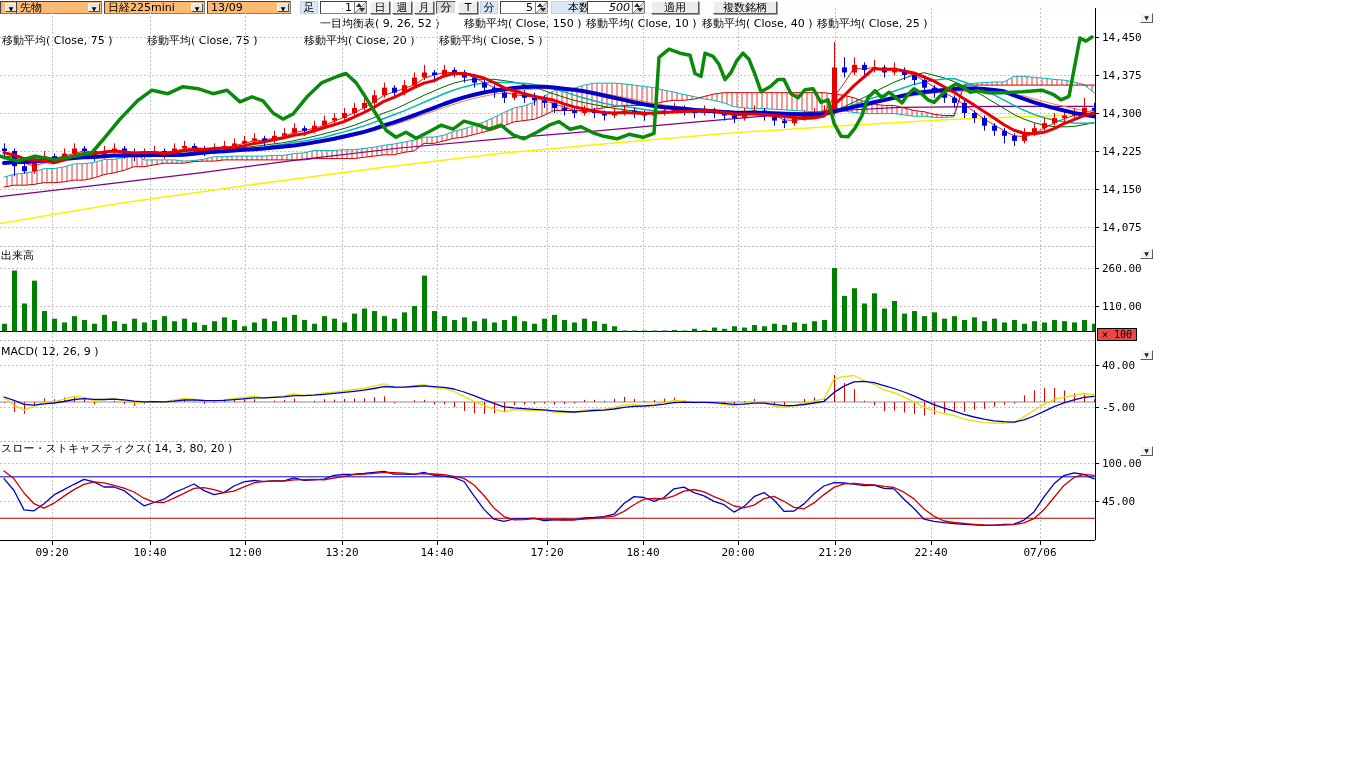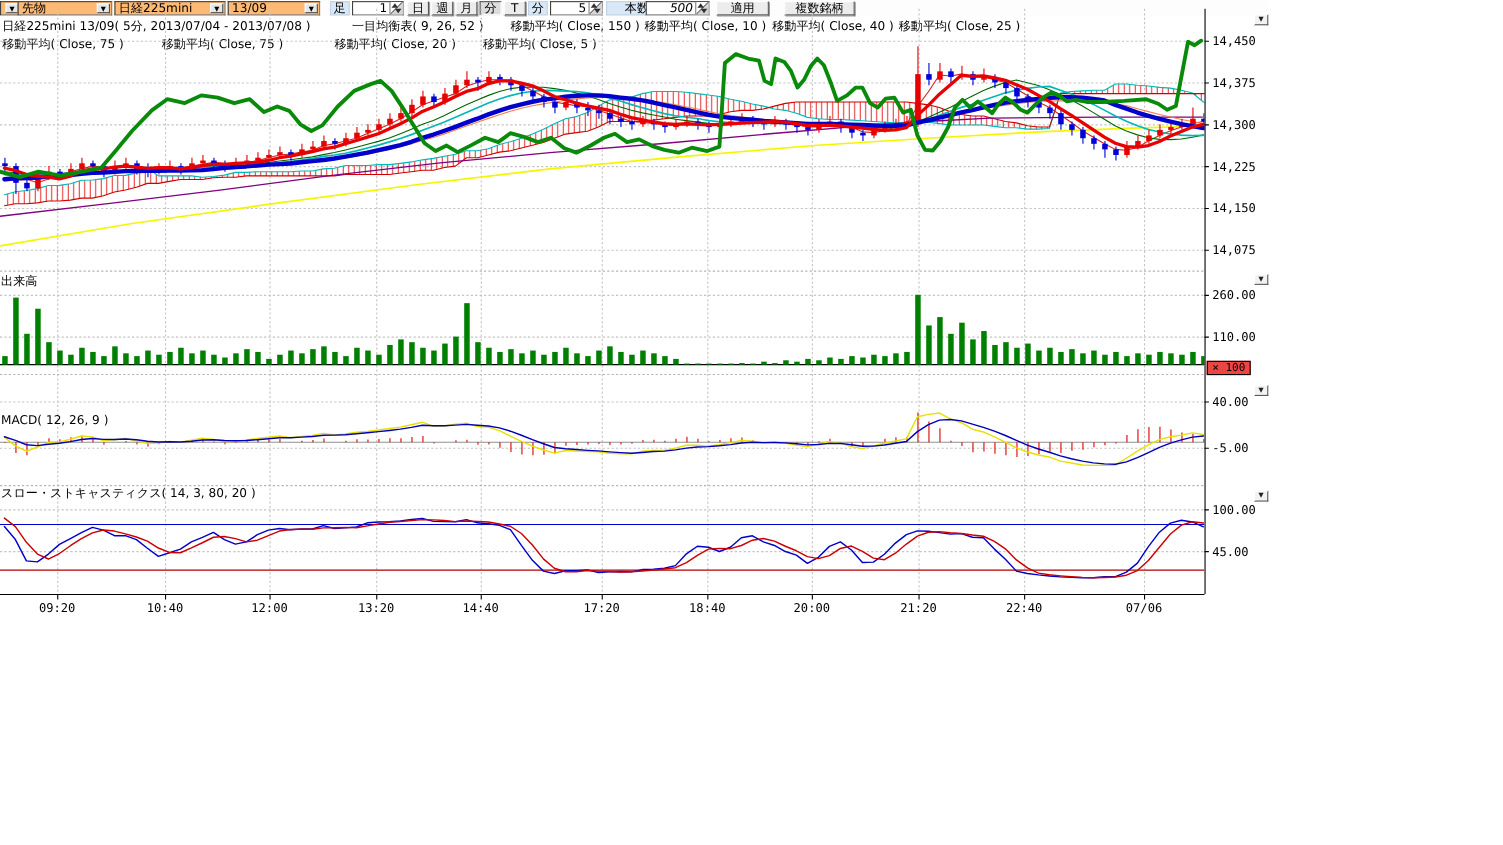--- a/index.html
+++ b/index.html
@@ -63,21 +63,20 @@
     <div class="tb tlabel" style="left:551px;width:56px;">本数</div>
     <div class="tb spinbox" style="left:587px;width:58px;font-style:italic;">
         <span class="val">500</span>
         <span class="spin"></span>
       </div>
     <div class="tb btn3d" style="left:651px;width:48px;">適用</div>
     <div class="tb btn3d" style="left:713px;width:64px;">複数銘柄</div>
   </div>
 
   <div class="legendrow" style="top:16px;" id="legend1">
-      <span style="left: 2px;">日経225mini 13/09( 5分, 2013/07/04 - 2013/07/08 )</span>
       <span style="left: 320px;">一目均衡表( 9, 26, 52 )</span>
       <span style="left: 464px;">移動平均( Close, 150 )</span>
       <span style="left: 586px;">移動平均( Close, 10 )</span>
       <span style="left: 702px;">移動平均( Close, 40 )</span>
       <span style="left: 817px;">移動平均( Close, 25 )</span>
     </div>
   <div class="legendrow" style="top:33px;" id="legend2">
       <span style="left: 2px;">移動平均( Close, 75 )</span>
       <span style="left: 147px;">移動平均( Close, 75 )</span>
       <span style="left: 304px;">移動平均( Close, 20 )</span>
@@ -637,20 +636,20 @@
         <line x1="0" y1="518.2727272727273" x2="1095" y2="518.2727272727273" stroke="#b00000"></line>
         <polyline points="4.0,478.7 14.0,490.5 24.0,509.9 34.0,510.8 44.0,503.7 54.0,494.9 64.0,489.6 74.0,484.3 84.0,479.4 94.0,481.9 104.0,487.0 114.0,487.0 124.0,490.6 134.0,498.4 144.0,505.8 154.0,502.5 164.0,499.2 174.0,492.6 184.0,488.5 194.0,484.0 204.0,490.6 214.0,494.7 224.0,492.6 234.0,486.0 244.0,481.9 254.0,480.5 264.0,481.6 274.0,480.9 284.0,480.9 294.0,477.8 304.0,480.4 314.0,479.9 324.0,479.1 334.0,475.3 344.0,474.5 354.0,474.2 364.0,473.5 374.0,472.3 384.0,471.3 394.0,474.0 404.0,474.2 414.0,474.3 424.0,472.4 434.0,475.3 444.0,476.1 454.0,477.6 464.0,481.5 474.0,495.8 484.0,509.4 494.0,519.2 504.0,521.3 514.0,518.9 524.0,518.9 534.0,518.1 544.0,520.5 554.0,519.9 564.0,519.5 574.0,519.9 584.0,517.8 594.0,517.4 604.0,516.6 614.0,514.2 624.0,503.5 634.0,496.6 644.0,497.5 654.0,501.4 664.0,497.5 674.0,488.8 684.0,487.1 694.0,492.6 704.0,495.9 714.0,501.4 724.0,504.7 734.0,512.1 744.0,506.6 754.0,496.7 764.0,492.6 774.0,500.0 784.0,511.3 794.0,511.0 804.0,503.9 814.0,493.7 824.0,486.0 834.0,482.6 844.0,483.0 854.0,484.2 864.0,485.6 874.0,485.1 884.0,488.4 894.0,488.9 904.0,499.2 914.0,508.5 924.0,519.2 934.0,521.3 944.0,522.6 954.0,523.6 964.0,524.4 974.0,524.9 984.0,525.3 994.0,525.3 1004.0,524.3 1014.0,524.2 1024.0,520.1 1034.0,511.9 1044.0,496.9 1054.0,483.8 1064.0,475.6 1074.0,472.9 1084.0,474.5 1094.0,478.9" fill="none" stroke="#0000cc" stroke-width="1.3" stroke-linejoin="round" stroke-linecap="round" clip-path="url(#cs)"></polyline>
         <polyline points="4.0,471.0 14.0,478.8 24.0,493.0 34.0,503.7 44.0,508.2 54.0,503.2 64.0,496.1 74.0,489.6 84.0,484.4 94.0,481.8 104.0,482.8 114.0,485.3 124.0,488.2 134.0,492.0 144.0,498.2 154.0,502.2 164.0,502.5 174.0,498.1 184.0,493.4 194.0,488.4 204.0,487.7 214.0,489.7 224.0,492.6 234.0,491.1 244.0,486.9 254.0,482.8 264.0,481.3 274.0,481.0 284.0,481.1 294.0,479.9 304.0,479.7 314.0,479.4 324.0,479.8 334.0,478.1 344.0,476.3 354.0,474.7 364.0,474.1 374.0,473.3 384.0,472.4 394.0,472.6 404.0,473.2 414.0,474.2 424.0,473.7 434.0,474.0 444.0,474.6 454.0,476.4 464.0,478.4 474.0,485.0 484.0,495.5 494.0,508.1 504.0,516.6 514.0,519.8 524.0,519.7 534.0,518.6 544.0,519.2 554.0,519.5 564.0,520.0 574.0,519.8 584.0,519.1 594.0,518.3 604.0,517.2 614.0,516.1 624.0,511.4 634.0,504.8 644.0,499.2 654.0,498.5 664.0,498.8 674.0,495.9 684.0,491.1 694.0,489.5 704.0,491.9 714.0,496.6 724.0,500.7 734.0,506.0 744.0,507.8 754.0,505.1 764.0,498.6 774.0,496.4 784.0,501.3 794.0,507.4 804.0,508.8 814.0,502.9 824.0,494.6 834.0,487.4 844.0,483.9 854.0,483.3 864.0,484.3 874.0,485.0 884.0,486.4 894.0,487.5 904.0,492.2 914.0,498.9 924.0,509.0 934.0,516.3 944.0,521.0 954.0,522.5 964.0,523.5 974.0,524.3 984.0,524.9 994.0,525.2 1004.0,525.0 1014.0,524.6 1024.0,522.9 1034.0,518.7 1044.0,509.6 1054.0,497.5 1064.0,485.4 1074.0,477.4 1084.0,474.3 1094.0,475.4" fill="none" stroke="#cc0000" stroke-width="1.3" stroke-linejoin="round" stroke-linecap="round" clip-path="url(#cs)"></polyline>
       </g>
       <line x1="0" y1="540.5" x2="1095" y2="540.5" stroke="#000"></line>
       <line x1="1095.5" y1="8" x2="1095.5" y2="540" stroke="#000"></line>
     </svg>
 
   <div class="panelabel" style="left:1px;top:248px;">出来高</div>
   <div class="multbox">× 100</div>
-  <div class="panelabel" style="left:1px;top:345px;margin-top:30px;">MACD( 12, 26, 9 )</div>
+  <div class="panelabel" style="left:1px;top:345px;">MACD( 12, 26, 9 )</div>
   <div class="panelabel" style="left:1px;top:441px;">スロー・ストキャスティクス( 14, 3, 80, 20 )</div>
 
   <div class="axbtn" style="top:13px;"><span>▼</span></div>
   <div class="axbtn" style="top:249px;"><span>▼</span></div>
   <div class="axbtn" style="top:350px;"><span>▼</span></div>
   <div class="axbtn" style="top:446px;"><span>▼</span></div>
 </div>
 
 </body></html>

